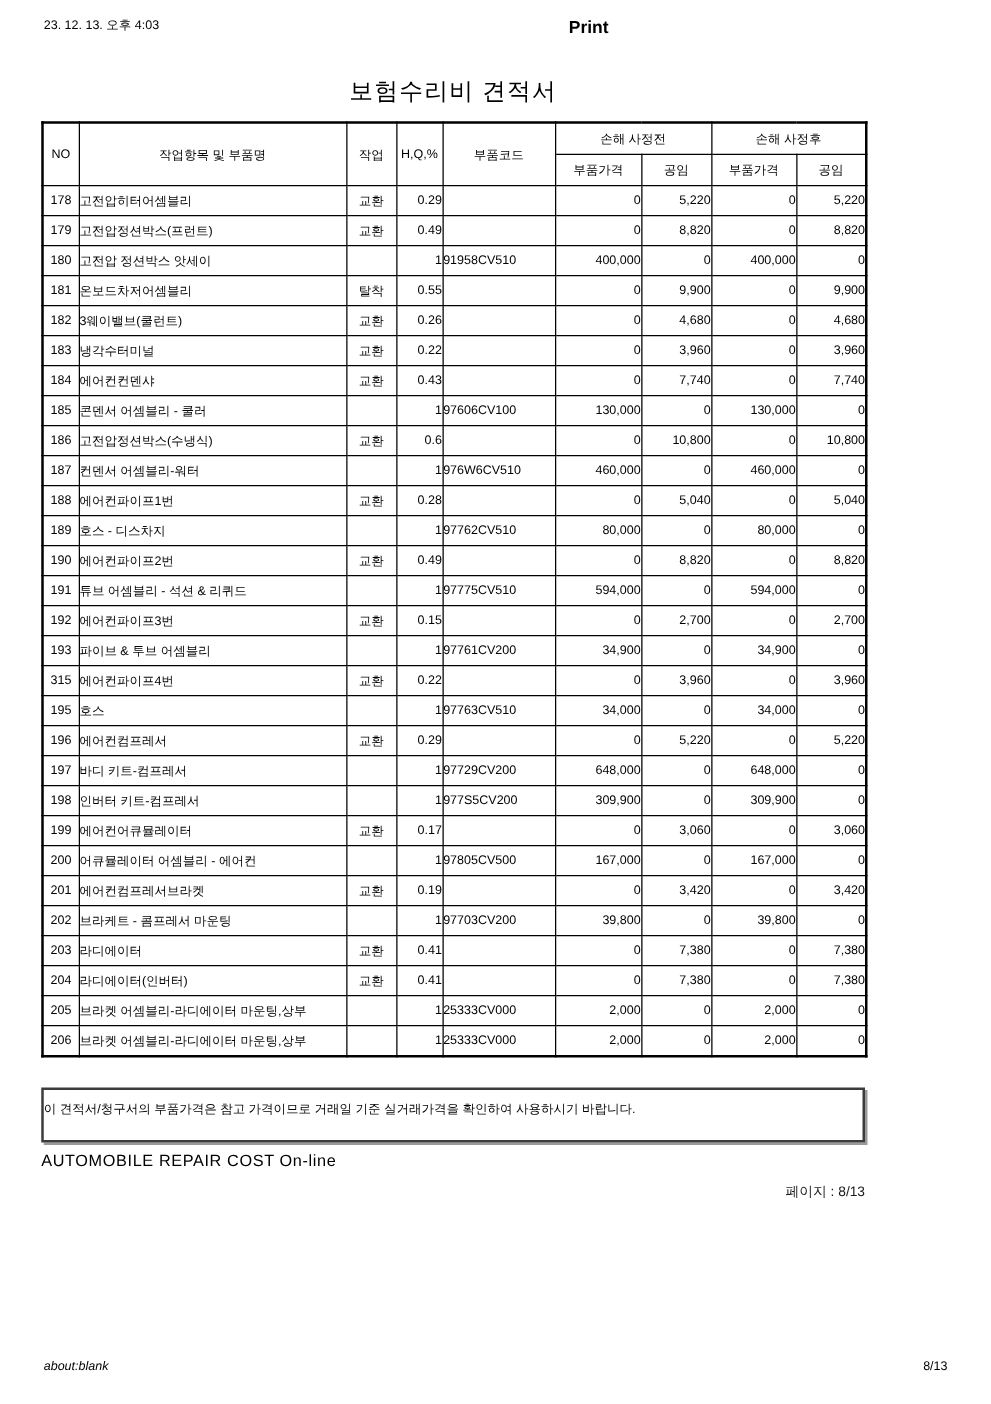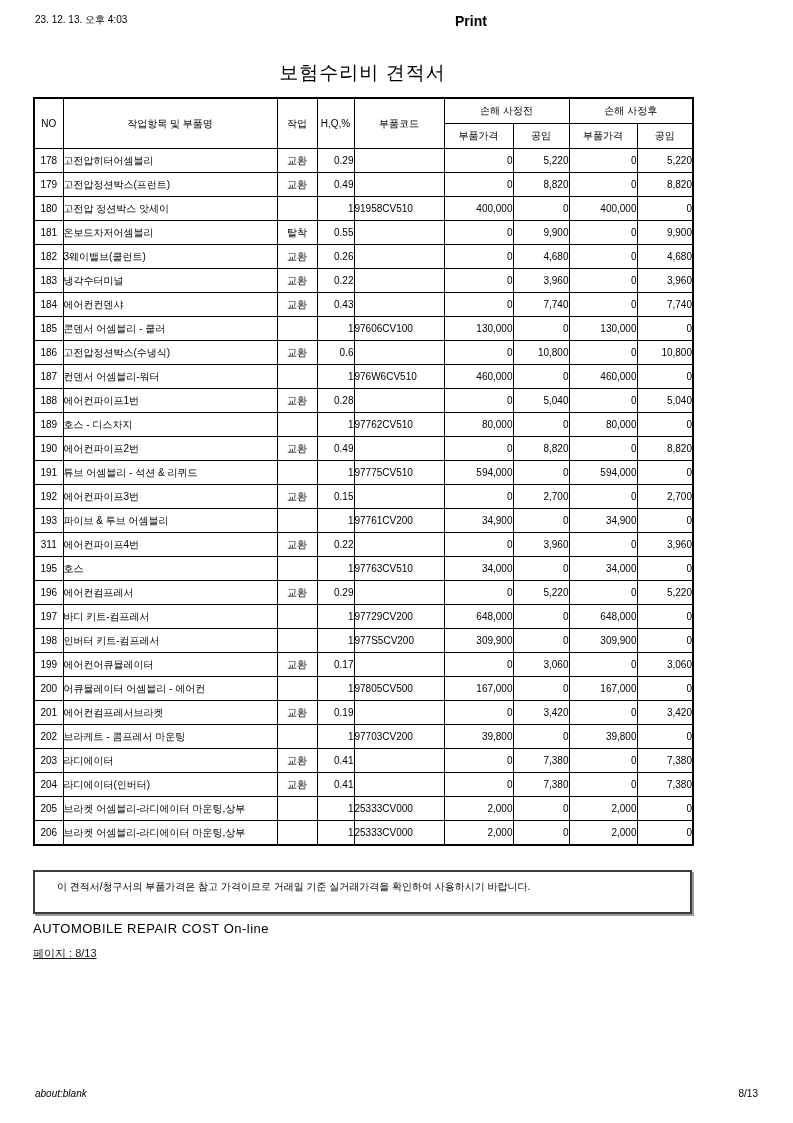--- a/index.html
+++ b/index.html
@@ -31,29 +31,29 @@
   .c-no{text-align:center;}
   .c-name{text-align:left;padding-left:12px;}
   .c-work{text-align:center;}
   .c-hq{text-align:right;padding-right:2px;}
   .c-code{text-align:left;padding-left:5px;}
   .c-price,.c-labor{text-align:right;padding-right:3px;}
   .notice-box{
     position:absolute;left:33px;top:870px;width:659px;height:44px;
     box-sizing:border-box;border:2px solid #3c3c3c;
     box-shadow:2px 2px 0 #9a9a9a;
-    padding:8px 22px;font-size:10px;background:#fff;
+    padding:8px 0;font-size:10px;background:#fff;
   }
   .footer-service{
     position:absolute;left:33px;top:921px;width:659px;
     font-size:13px;letter-spacing:0.5px;color:#000000;
   }
   .footer-page{
     position:absolute;left:33px;top:946px;width:659px;
-    text-align:left;font-size:11px;color:#1a1a1a;text-decoration:underline;
+    text-align:right;font-size:11px;color:#1a1a1a;
   }
   .print-footer-left{position:absolute;left:35px;top:1088px;font-size:10px;font-style:italic;}
   .print-footer-right{position:absolute;right:35px;top:1088px;font-size:10px;}
 </style>
 </head>
 <body>
 
 <div class="print-header-date">23. 12. 13. 오후 4:03</div>
 <div class="print-header-title">Print</div>
 
@@ -259,21 +259,21 @@
         <td class="c-name">파이브 &amp; 투브 어셈블리</td>
         <td class="c-work"></td>
         <td class="c-hq">1</td>
         <td class="c-code">97761CV200</td>
         <td class="c-price">34,900</td>
         <td class="c-labor">0</td>
         <td class="c-price">34,900</td>
         <td class="c-labor">0</td>
       </tr>
       <tr>
-        <td class="c-no">311</td>
+        <td class="c-no">315</td>
         <td class="c-name">에어컨파이프4번</td>
         <td class="c-work">교환</td>
         <td class="c-hq">0.22</td>
         <td class="c-code"></td>
         <td class="c-price">0</td>
         <td class="c-labor">3,960</td>
         <td class="c-price">0</td>
         <td class="c-labor">3,960</td>
       </tr>
       <tr>

